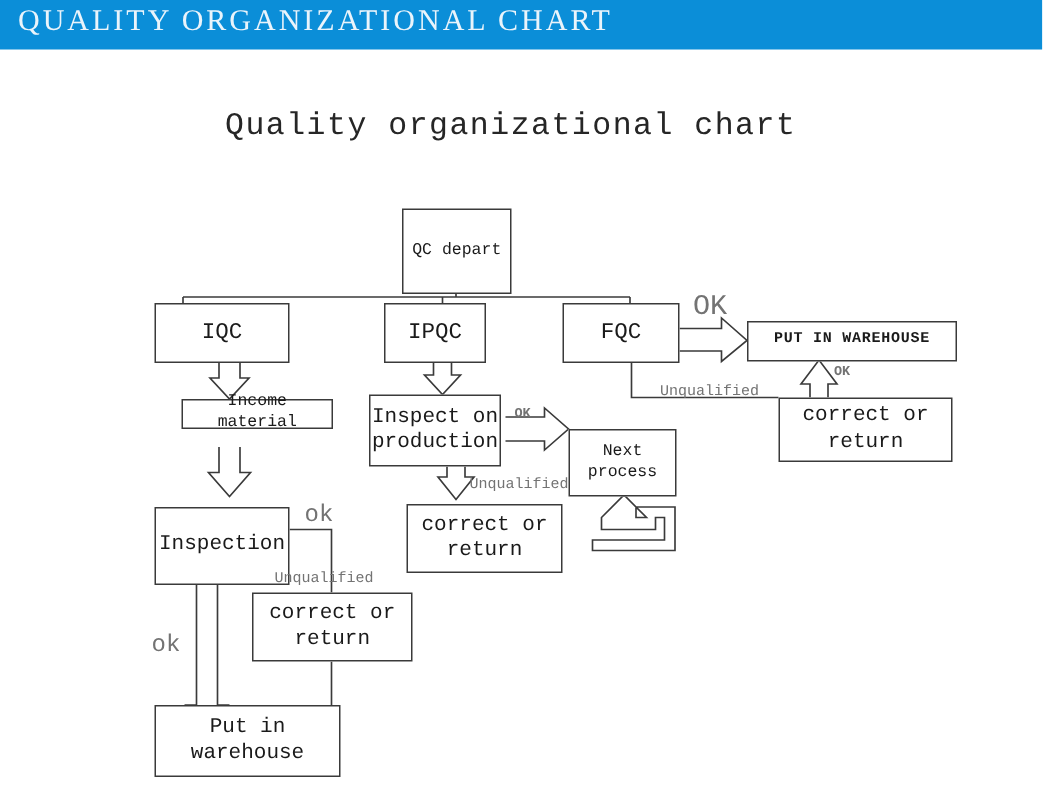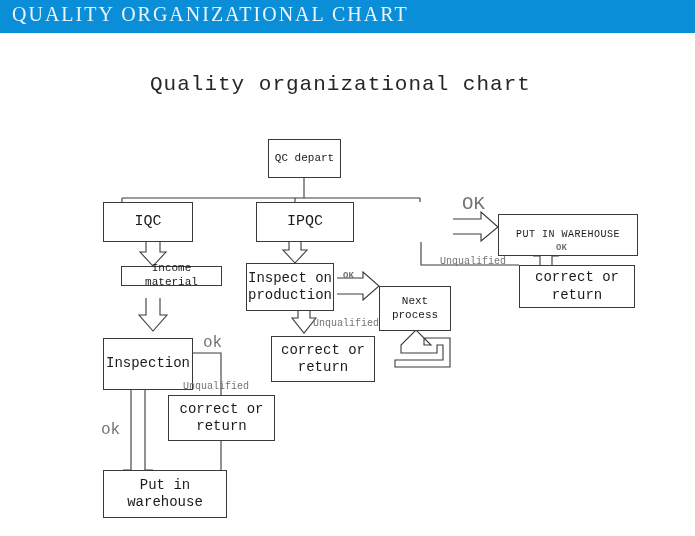--- a/index.html
+++ b/index.html
@@ -129,34 +129,37 @@
       <path d="M193,353 L221,353 L221,395"></path>
 
       <path d="M131,374 L131,470 L124,470 L138,486 L152,470 L145,470 L145,374"></path>
 
       <path d="M221,441 L221,494 L213,494"></path>
       <path d="M213,494 L221,490 M213,494 L221,498"></path>
 
     </g>
   </svg>
 
-  <div class="node sm" style="left:268px; top:139px; width:73px; height:39px;">
+  <div class="node sm" style="left:268px; top:139px; width:73px; height:57px;">
     <span>QC depart</span>
   </div>
 
   <div class="node lg" style="left:103px; top:202px; width:90px; height:40px;">
     <span>IQC</span>
   </div>
 
-  <div class="node lg" style="left:256px; top:202px; width:98px; height:40px;text-align:right;">
+  <div class="node lg" style="left:256px; top:202px; width:68px; height:40px;text-align:right;">
     <span>IPQC</span>
   </div>
 
-
-  <div class="node tiny" style="left:498px; top:214px; width:140px; height:42px;">
+  <div class="node lg" style="left:375px; top:202px; width:78px; height:40px;">
+    <span>FQC</span>
+  </div>
+
+  <div class="node tiny" style="left:498px; top:214px; width:140px; height:27px;font-weight:bold;">
     <span>PUT IN WAREHOUSE</span>
   </div>
 
   <div class="node sm" style="left:121px; top:266px; width:101px; height:20px;">
     <span>Income material</span>
   </div>
 
   <div class="node md two-line" style="left:246px; top:263px; width:88px; height:48px;">
     <span>Inspect on</span>
     <span>production</span>

